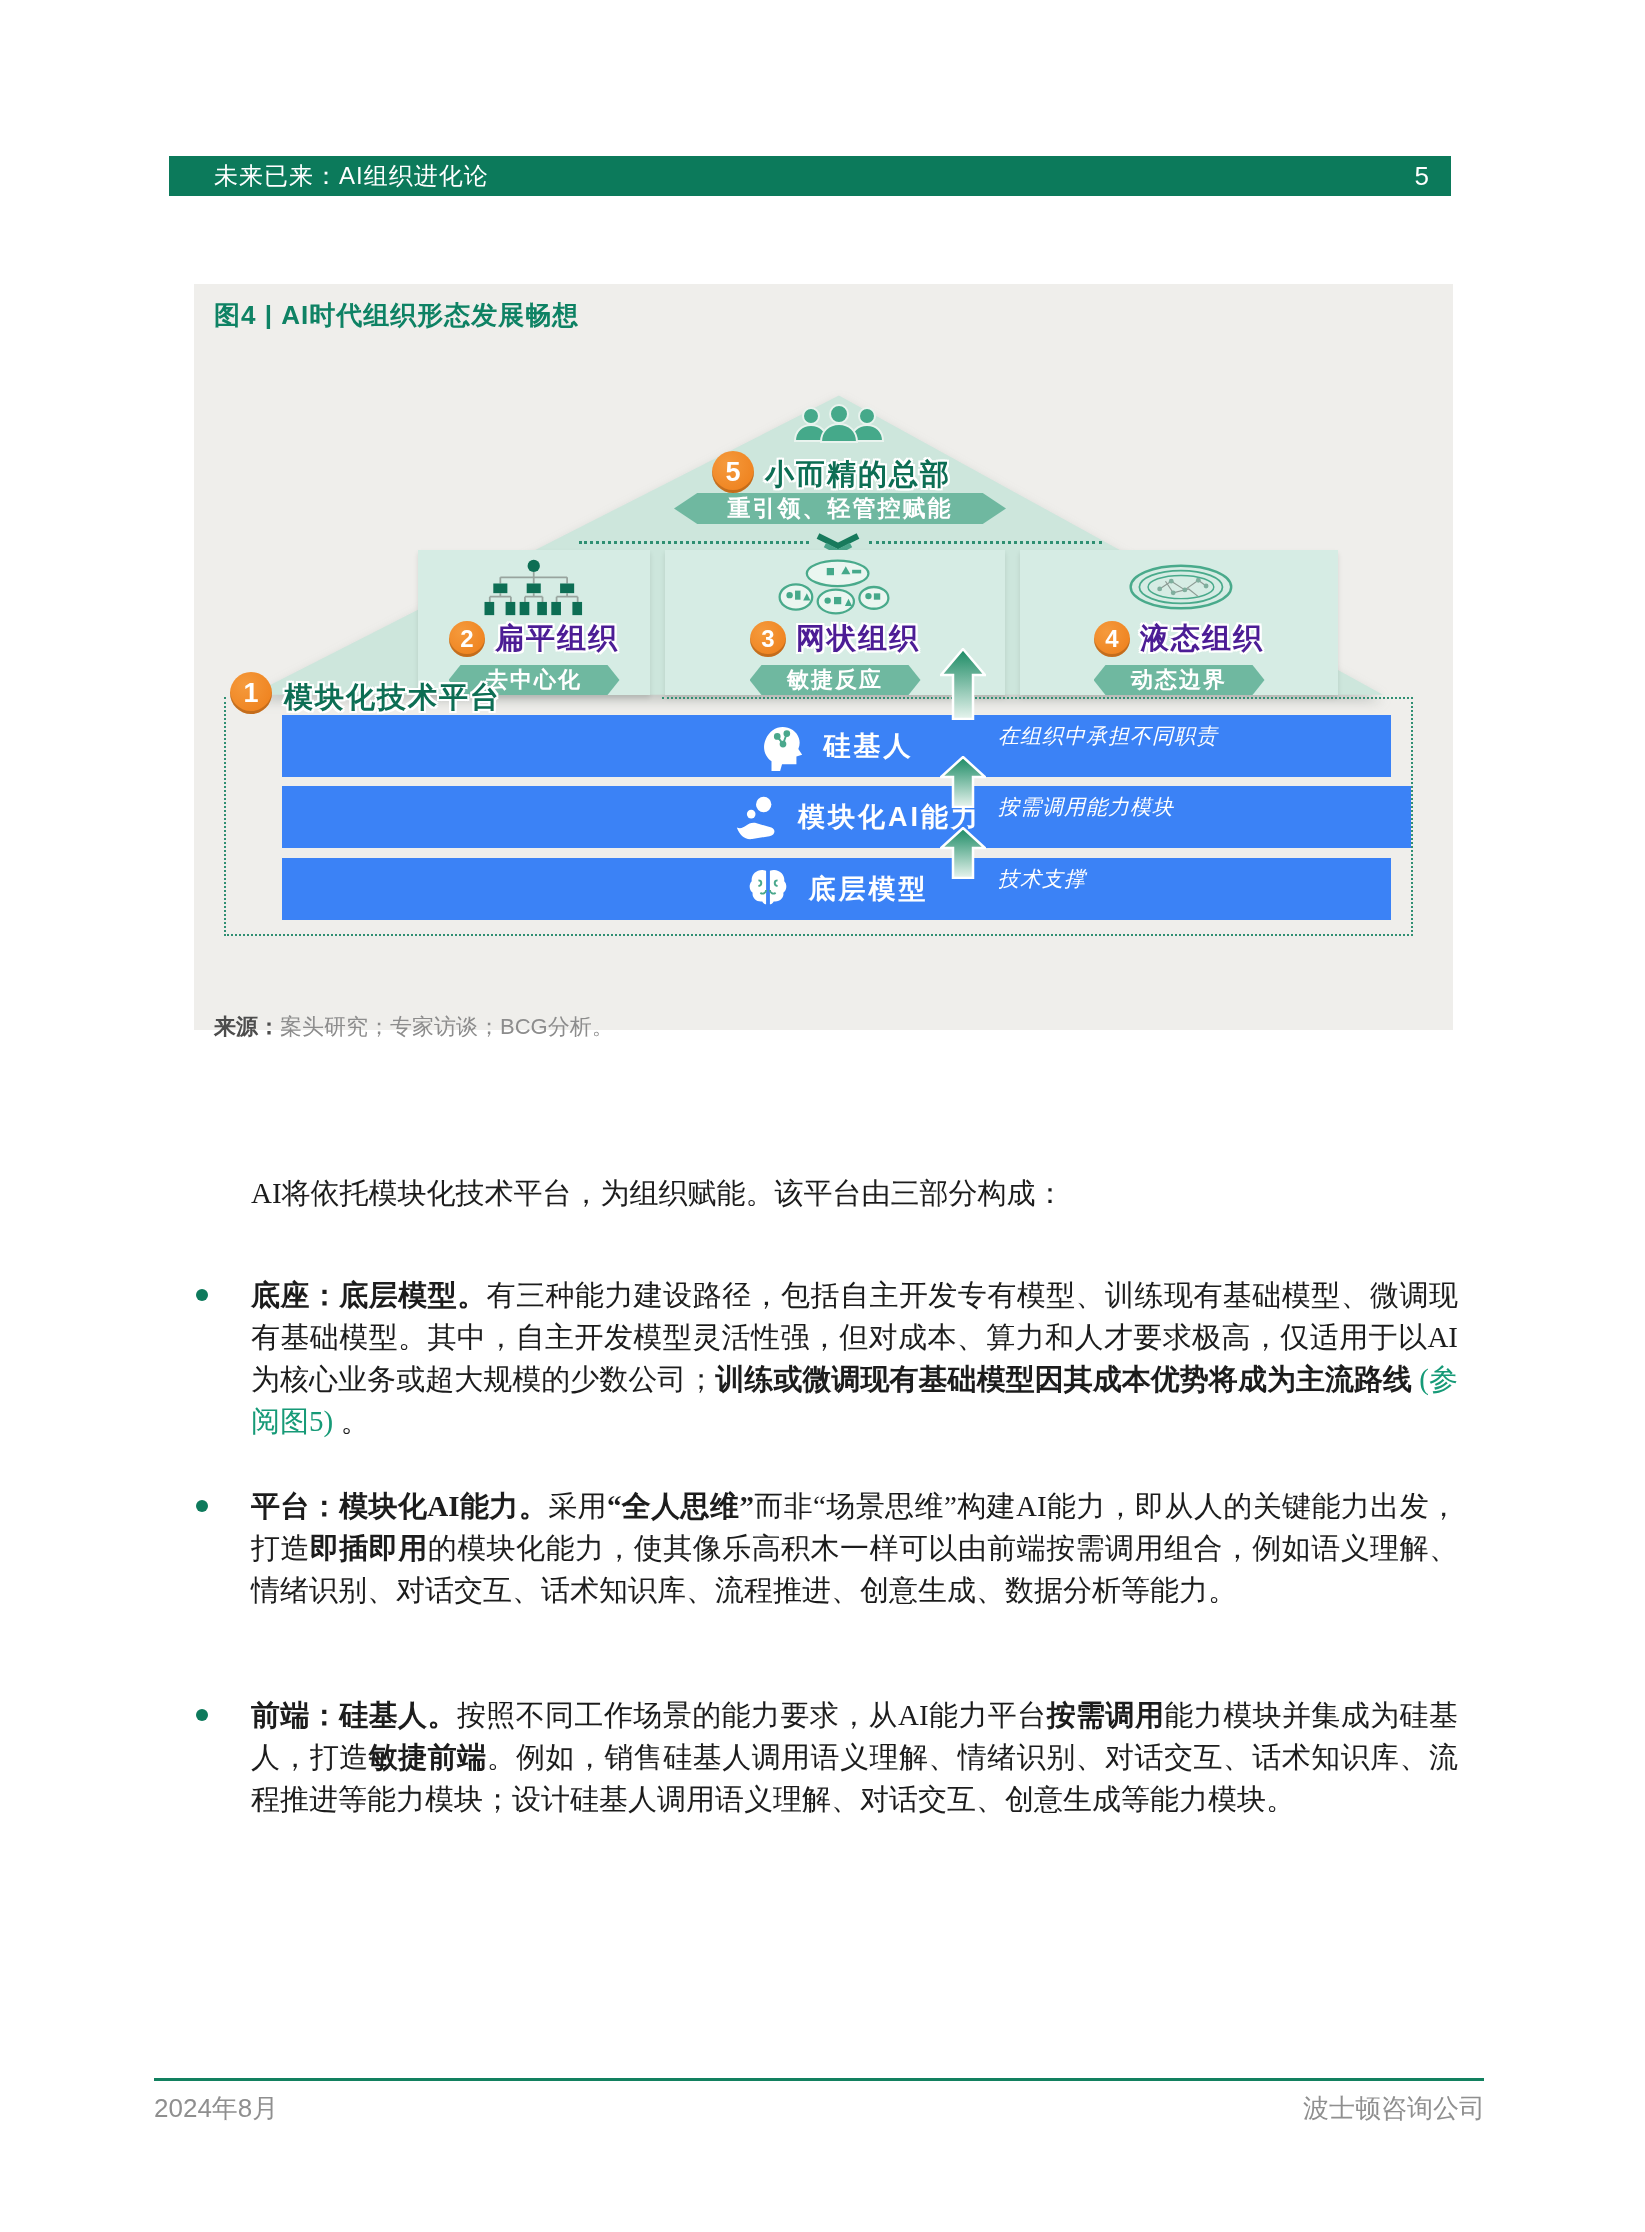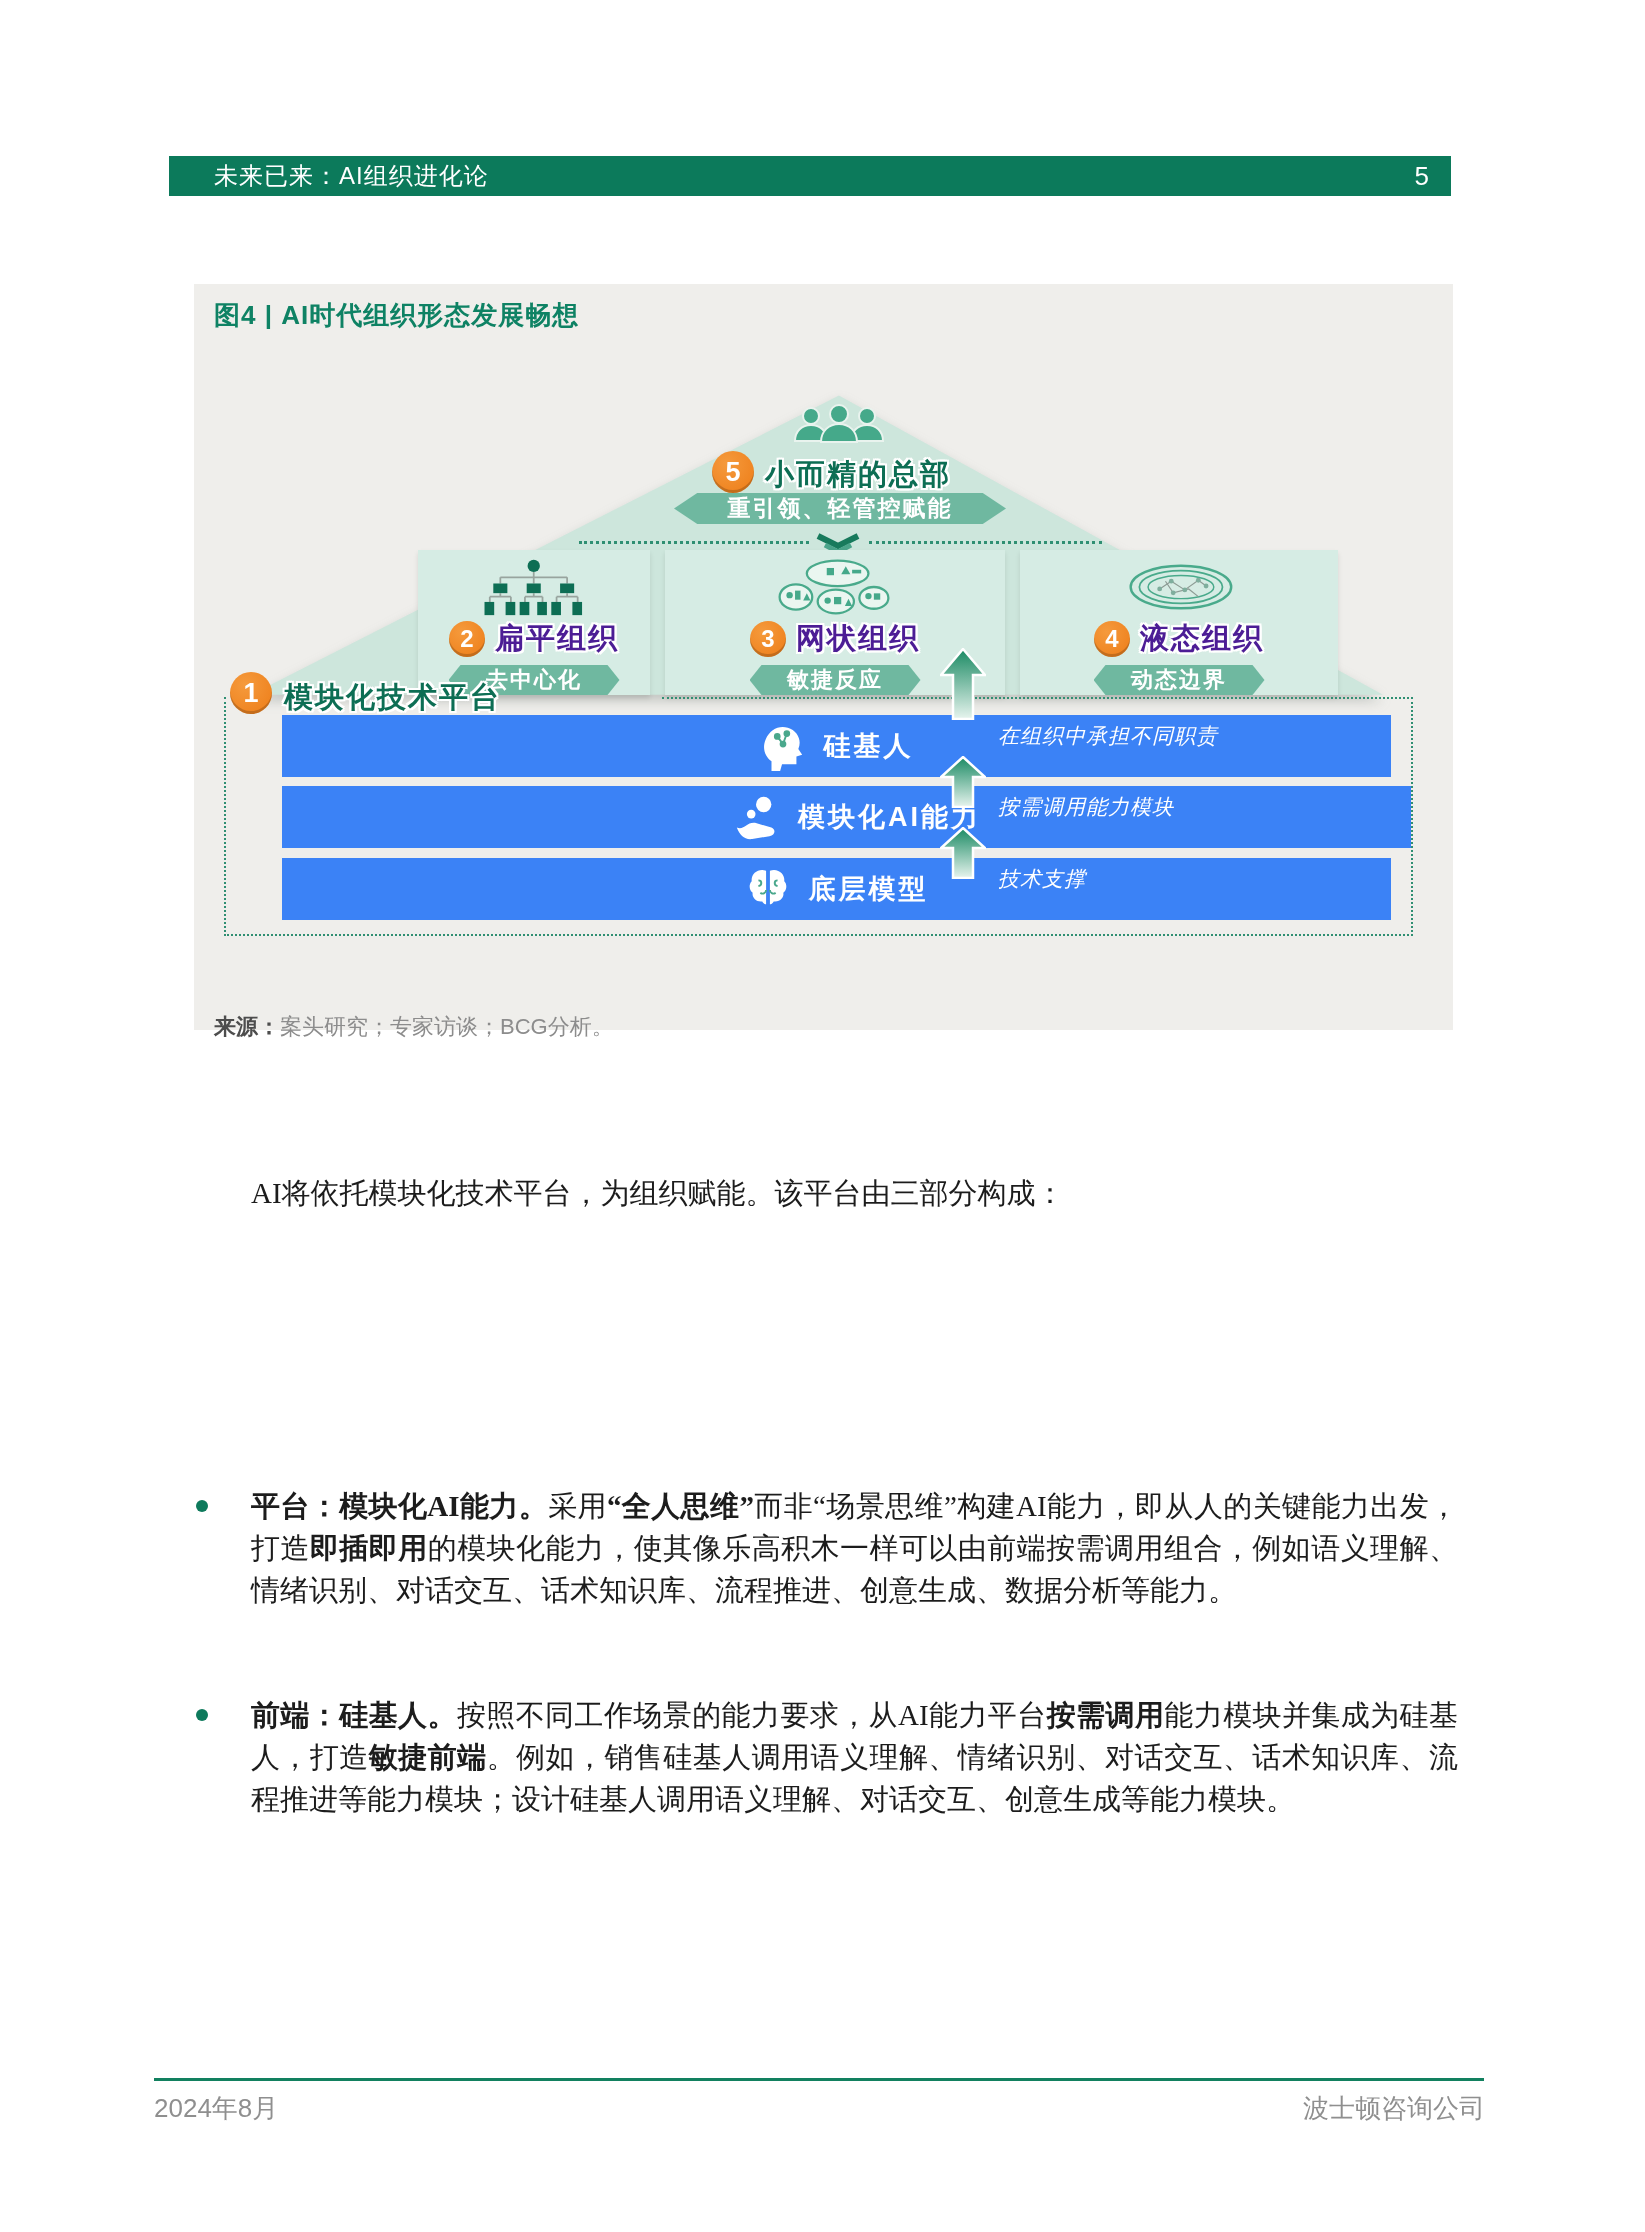--- a/index.html
+++ b/index.html
@@ -264,20 +264,24 @@
       <polygon points="23,1 45,21 33,21 33,51 13,51 13,21 1,21" fill="url(#arrowGrad)" stroke="#ffffff" stroke-width="2.5"></polygon>
     </svg>
 
     <div id="fig-source" class="abs">
       <span class="src-label">来源：</span><span>案头研究；专家访谈；BCG分析。</span>
     </div>
   </div>
 
   <div id="intro" class="abs serif">AI将依托模块化技术平台，为组织赋能。该平台由三部分构成：</div>
 
+  <div id="bullet-0" class="abs bullet">
+    <div class="bullet-dot"></div>
+    <div class="bullet-text serif"><span class="seg-bold">底座：底层模型。</span><span class="seg-normal">有三种能力建设路径，包括自主开发专有模型、训练现有基础模型、微调现有基础模型。其中，自主开发模型灵活性强，但对成本、算力和人才要求极高，仅适用于以AI为核心业务或超大规模的少数公司；</span><span class="seg-bold">训练或微调现有基础模型因其成本优势将成为主流路线</span><span class="seg-green"> (参阅图5) </span><span class="seg-normal">。</span></div>
+  </div>
   <div id="bullet-1" class="abs bullet">
     <div class="bullet-dot"></div>
     <div class="bullet-text serif"><span class="seg-bold">平台：模块化AI能力。</span><span class="seg-normal">采用</span><span class="seg-bold">“全人思维”</span><span class="seg-normal">而非“场景思维”构建AI能力，即从人的关键能力出发，打造</span><span class="seg-bold">即插即用</span><span class="seg-normal">的模块化能力，使其像乐高积木一样可以由前端按需调用组合，例如语义理解、情绪识别、对话交互、话术知识库、流程推进、创意生成、数据分析等能力。</span></div>
   </div>
   <div id="bullet-2" class="abs bullet">
     <div class="bullet-dot"></div>
     <div class="bullet-text serif"><span class="seg-bold">前端：硅基人。</span><span class="seg-normal">按照不同工作场景的能力要求，从AI能力平台</span><span class="seg-bold">按需调用</span><span class="seg-normal">能力模块并集成为硅基人，打造</span><span class="seg-bold">敏捷前端</span><span class="seg-normal">。例如，销售硅基人调用语义理解、情绪识别、对话交互、话术知识库、流程推进等能力模块；设计硅基人调用语义理解、对话交互、创意生成等能力模块。</span></div>
   </div>
 
   <div id="footer-line" class="abs"></div>

